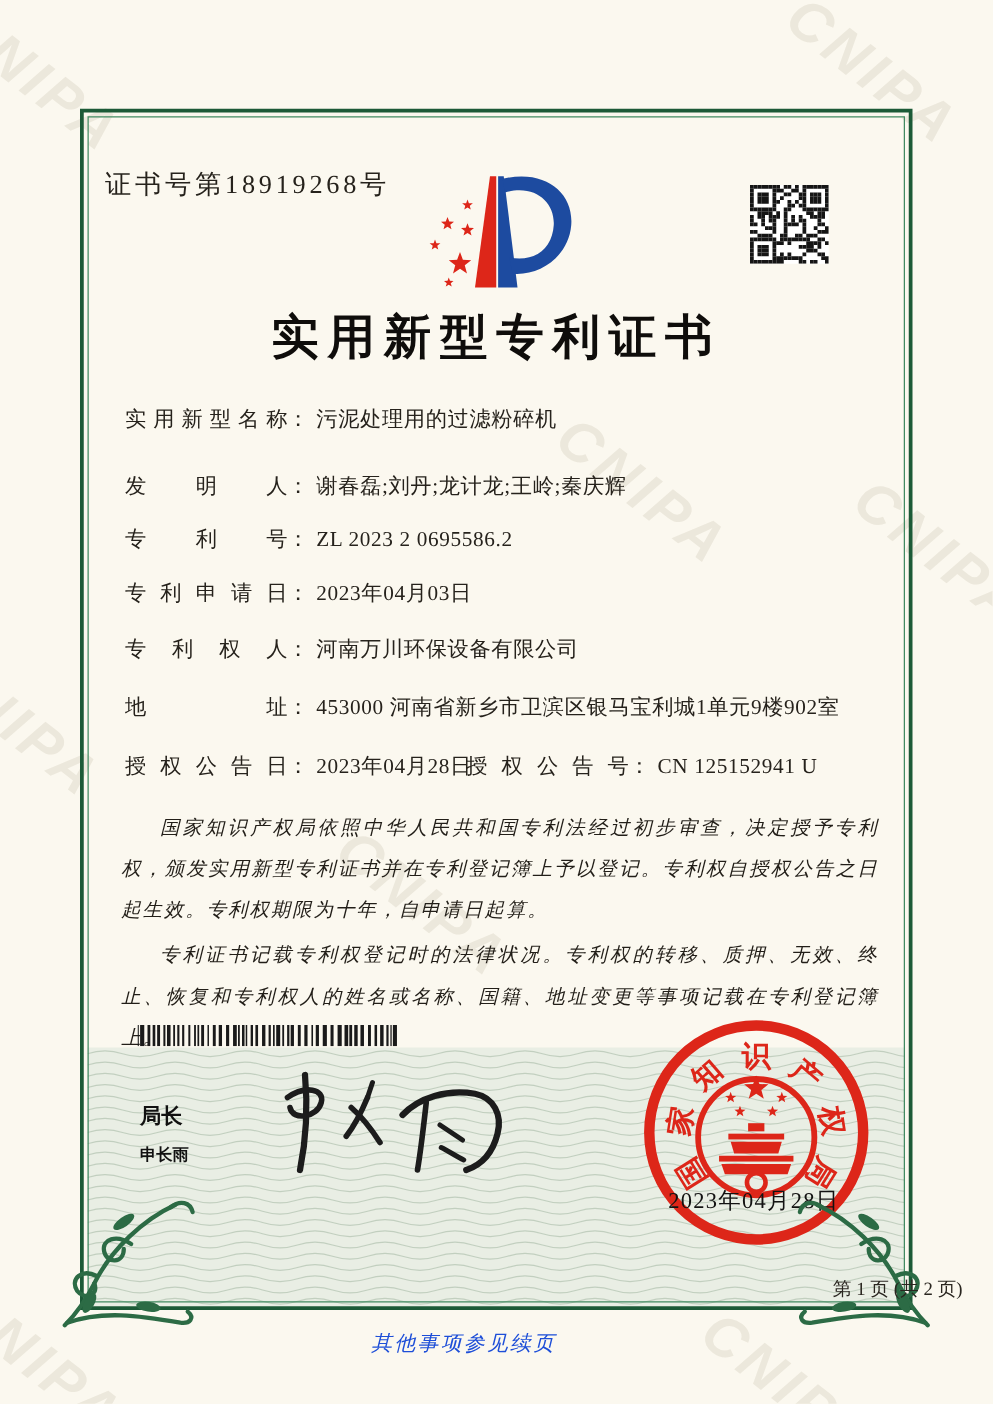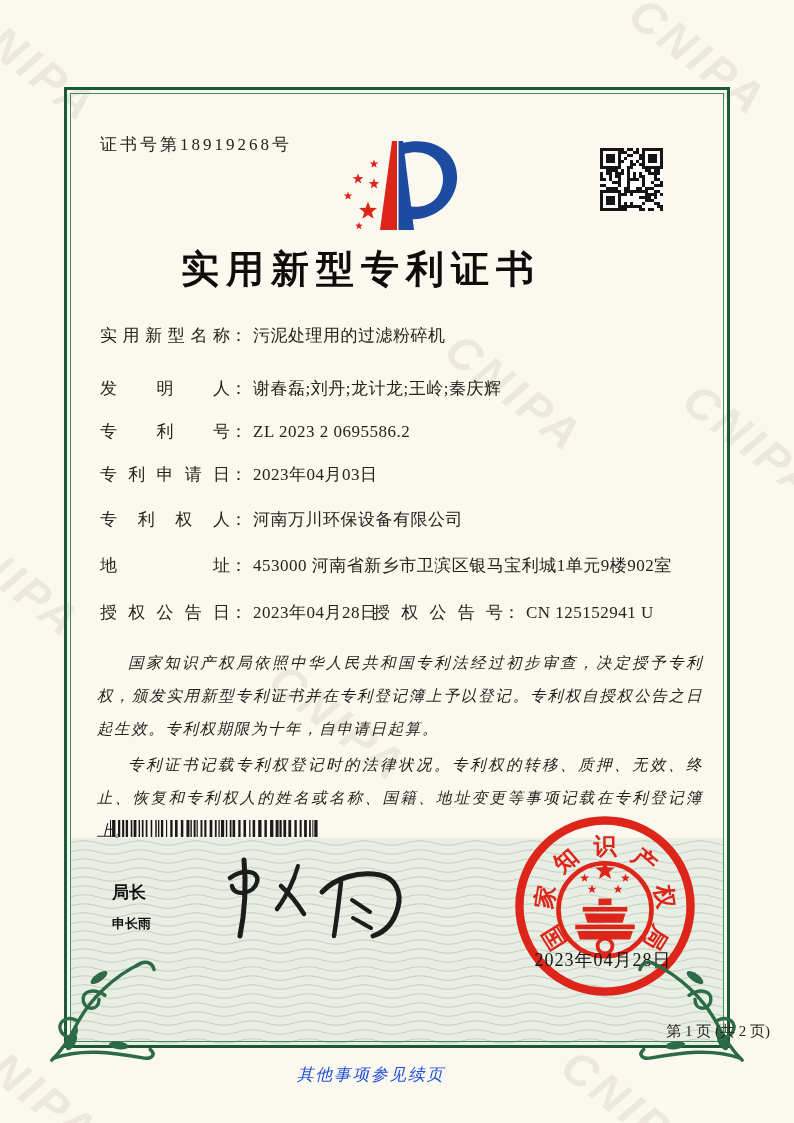--- a/index.html
+++ b/index.html
@@ -11,24 +11,24 @@
       color:rgba(182,172,146,0.20);transform:rotate(38deg);transform-origin:left top;
       white-space:nowrap;pointer-events:none;}
   
   .frame-outer{position:absolute;left:64px;top:87px;width:660px;height:955px;
       border:3px solid #1c5a37;}
   .frame-inner{position:absolute;left:3px;top:3px;right:3px;bottom:3px;border:1px solid #418a61;}
   
   .band{position:absolute;left:70px;top:838px;width:654px;height:209px;background:#e9eee4;}
   .band svg{display:block;}
   
-  .cert-no{position:absolute;left:100px;top:133px;font-size:17px;letter-spacing:3px;}
+  .cert-no{position:absolute;left:84px;top:133px;font-size:21px;letter-spacing:3px;}
   .logo{position:absolute;left:340px;top:138px;width:135px;height:100px;}
   .qr{position:absolute;left:600px;top:148px;width:63px;height:63px;background:#fff;}
-  .title{position:absolute;left:0;top:244px;width:722px;text-align:center;
+  .title{position:absolute;left:0;top:244px;width:794px;text-align:center;
       font-size:38px;font-weight:bold;letter-spacing:7px;color:#0f0d0b;}
   
   .fields{position:absolute;left:100px;top:324px;width:620px;font-size:17px;}
   .frow{position:absolute;left:0;white-space:nowrap;}
   .jl{display:inline-flex;justify-content:space-between;width:130px;vertical-align:bottom;}
   .fcolon{margin-right:6px;}
   .fval{letter-spacing:0.5px;}
   .grant-pair{position:absolute;left:273px;top:0;}
   
   .paras{position:absolute;left:97px;top:646px;width:606px;font-size:15.5px;

